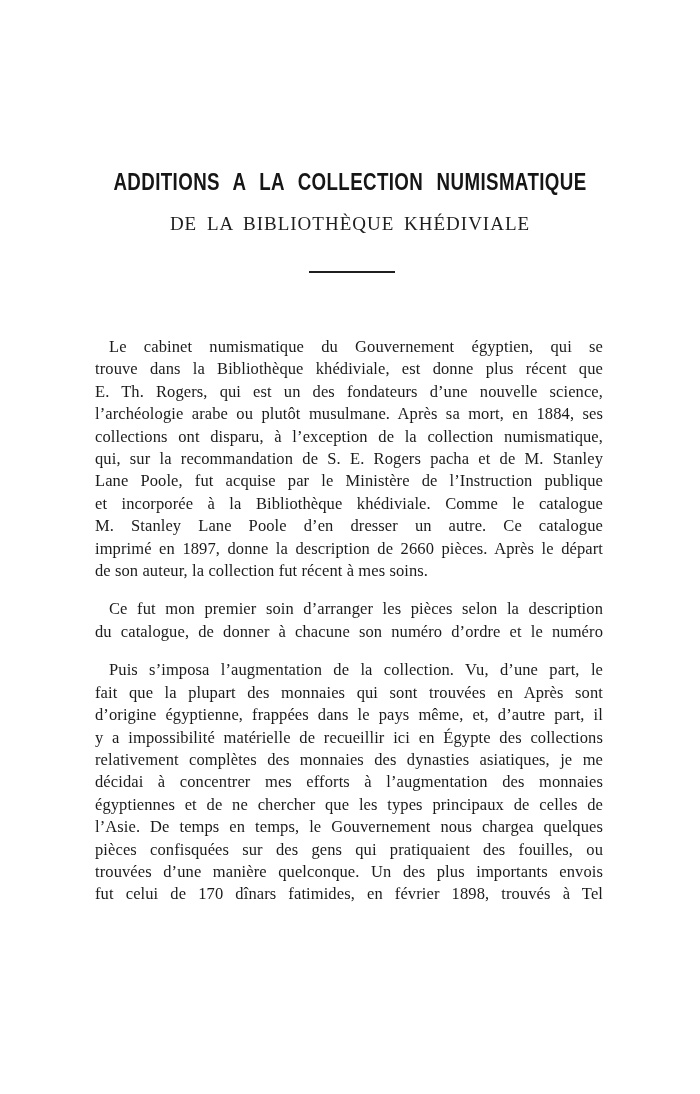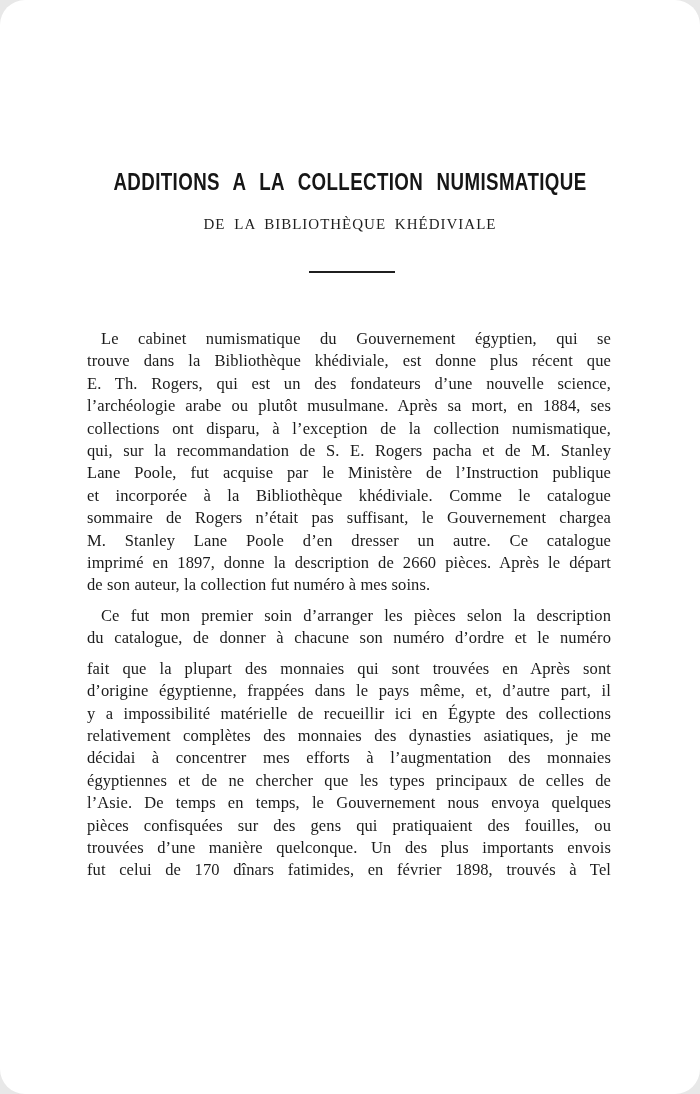--- a/index.html
+++ b/index.html
@@ -4,42 +4,41 @@
 <style>
   html,body{margin:0;padding:0;background:#e8e8e8;}
   .page{
     position:relative;
     width:700px;height:1094px;
     margin:0 auto;
     background:#ffffff;
     color:#1b1b1b;
     font-family:"Liberation Serif","DejaVu Serif",serif;
     overflow:hidden;
-    border-radius:25px;
   }
   .title{
     position:absolute;
     top:169px;left:0;right:0;
     text-align:center;
     font-family:"Liberation Sans","DejaVu Sans",sans-serif;
     font-weight:bold;
     font-size:24px;
     line-height:26px;
     letter-spacing:0.5px;
     word-spacing:10px;
     transform:scaleX(0.78);
     transform-origin:50% 50%;
     white-space:nowrap;
     color:#161616;
   }
   .subtitle{
     position:absolute;
     top:212px;left:0;right:0;
     text-align:center;
-    font-size:15px;
+    font-size:19px;
     line-height:24px;
     letter-spacing:1px;
     word-spacing:4px;
     white-space:nowrap;
     color:#1e1e1e;
   }
   .divider{
     position:absolute;
     top:263px;
     left:50%;
@@ -51,21 +50,21 @@
   }
   .bodytext{
     position:absolute;
     top:320px;
     left:79px;
     width:540px;
     font-size:16.5px;
     line-height:22.4px;
     letter-spacing:0.1px;
   }
-  .para{margin:8px;padding:0;}
+  .para{margin:16px;padding:0;}
   .line{
     text-align:justify;
     text-align-last:justify;
   }
   .line.indent{text-indent:14px;}
   .line.endline{text-align-last:auto;}
 </style>
 </head>
 <body>
 
@@ -81,38 +80,38 @@
 
     <div class="para">
       <div class="line indent">Le cabinet numismatique du Gouvernement égyptien, qui se</div>
       <div class="line">trouve dans la Bibliothèque khédiviale, est donne plus récent que</div>
       <div class="line">E. Th. Rogers, qui est un des fondateurs d’une nouvelle science,</div>
       <div class="line">l’archéologie arabe ou plutôt musulmane. Après sa mort, en 1884, ses</div>
       <div class="line">collections ont disparu, à l’exception de la collection numismatique,</div>
       <div class="line">qui, sur la recommandation de S. E. Rogers pacha et de M. Stanley</div>
       <div class="line">Lane Poole, fut acquise par le Ministère de l’Instruction publique</div>
       <div class="line">et incorporée à la Bibliothèque khédiviale. Comme le catalogue</div>
-      <div class="line">sommaire de Rogers n’était pas suffisant, le Gouvernement chargea</div>
       <div class="line">M. Stanley Lane Poole d’en dresser un autre. Ce catalogue</div>
       <div class="line">imprimé en 1897, donne la description de 2660 pièces. Après le départ</div>
-      <div class="line endline">de son auteur, la collection fut numéro à mes soins.</div>
+      <div class="line endline">de son auteur, la collection fut récent à mes soins.</div>
     </div>
 
     <div class="para">
       <div class="line indent">Ce fut mon premier soin d’arranger les pièces selon la description</div>
       <div class="line">du catalogue, de donner à chacune son numéro d’ordre et le numéro</div>
     </div>
 
     <div class="para">
+      <div class="line indent">Puis s’imposa l’augmentation de la collection. Vu, d’une part, le</div>
       <div class="line">fait que la plupart des monnaies qui sont trouvées en Après sont</div>
       <div class="line">d’origine égyptienne, frappées dans le pays même, et, d’autre part, il</div>
       <div class="line">y a impossibilité matérielle de recueillir ici en Égypte des collections</div>
       <div class="line">relativement complètes des monnaies des dynasties asiatiques, je me</div>
       <div class="line">décidai à concentrer mes efforts à l’augmentation des monnaies</div>
       <div class="line">égyptiennes et de ne chercher que les types principaux de celles de</div>
-      <div class="line">l’Asie. De temps en temps, le Gouvernement nous envoya quelques</div>
+      <div class="line">l’Asie. De temps en temps, le Gouvernement nous chargea quelques</div>
       <div class="line">pièces confisquées sur des gens qui pratiquaient des fouilles, ou</div>
       <div class="line">trouvées d’une manière quelconque. Un des plus importants envois</div>
       <div class="line">fut celui de 170 dînars fatimides, en février 1898, trouvés à Tel</div>
     </div>
 
   </div>
 </div>
 
 </body></html>

